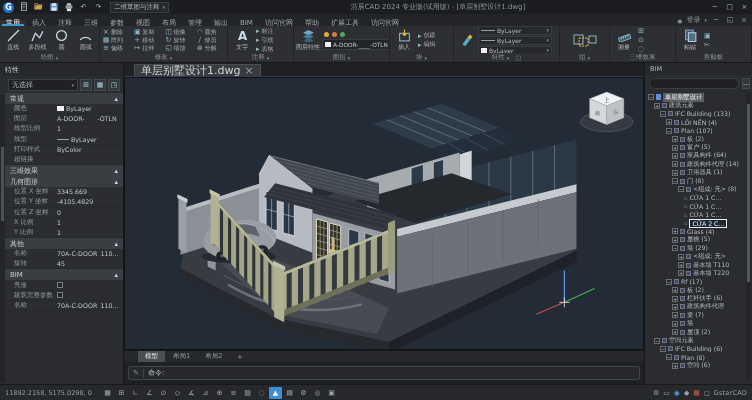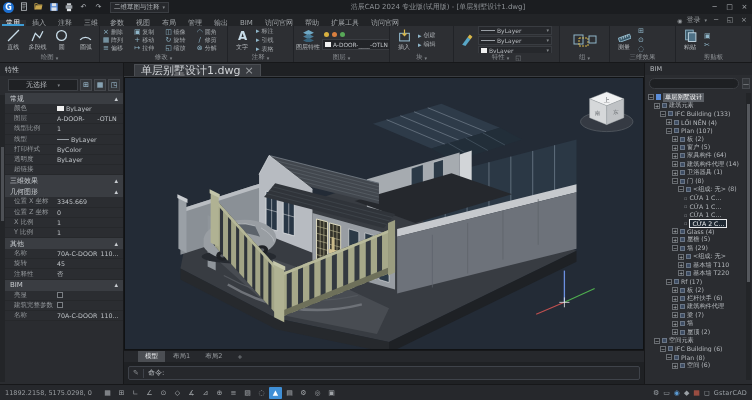--- a/index.html
+++ b/index.html
@@ -54,21 +54,21 @@
   .caret{color:#85898d;font-size:5px;}
   
   .main{flex:1;display:flex;min-height:0;}
   
   .props{width:124px;flex:none;background:#2a2c30;border-right:1px solid #17181a;display:flex;
     flex-direction:column;font-size:7px;position:relative;}
   .props-header{height:13px;display:flex;align-items:center;padding:0 5px;color:#c2c6ca;
     background:#26282c;flex:none;}
   .props-selrow{height:17px;display:flex;align-items:center;gap:2px;padding:0 3px 0 8px;flex:none;}
   .selcombo{flex:1;height:12px;background:#1f2124;border:1px solid #3c3f44;display:flex;
-    align-items:center;padding:0 17px;color:#b8bcc0;}
+    align-items:center;padding:0 3px;color:#b8bcc0;}
   .selcombo .ddcaret{font-size:5px;}
   .selbtn{width:12px;height:12px;background:#33363a;border:1px solid #45484d;color:#a8cbe0;
     font-size:7px;display:flex;align-items:center;justify-content:center;}
   .props-body{flex:1;overflow:hidden;padding-left:5px;}
   .psec{background:#3a3d42;height:11px;display:flex;align-items:center;padding:0 5px;
     color:#c8ccd0;justify-content:space-between;}
   .prow{height:10.2px;display:flex;align-items:center;border-bottom:1px solid #26282b;background:#2b2d31;}
   .prow .plabel{width:52px;padding-left:9px;color:#94989c;white-space:nowrap;overflow:hidden;flex:none;font-size:6.5px;}
   .prow .pval{flex:1;color:#bfc3c7;display:flex;align-items:center;gap:2px;font-size:6.3px;
     white-space:nowrap;overflow:hidden;}
@@ -514,44 +514,44 @@
               <span>ByLayer</span>
             </span>
           </div>
           <div class="prow">
             <span class="plabel">打印样式</span>
             <span class="pval">
               <span>ByColor</span>
             </span>
           </div>
           <div class="prow">
-            <span class="plabel">透明度</span>
-            <span class="pval">
-              <span>ByLayer</span>
-            </span>
-          </div>
-          <div class="prow">
             <span class="plabel">超链接</span>
             <span class="pval"></span>
           </div>
           <div class="psec">
             <span>三维效果</span>
             <span>▴</span>
           </div>
           <div class="psec">
             <span>几何图形</span>
             <span>▴</span>
           </div>
           <div class="prow">
             <span class="plabel">位置 X 坐标</span>
             <span class="pval">
               <span>3345.669</span>
             </span>
           </div>
           <div class="prow">
+            <span class="plabel">位置 Y 坐标</span>
+            <span class="pval">
+              <span>-4105.4829</span>
+            </span>
+          </div>
+          <div class="prow">
             <span class="plabel">位置 Z 坐标</span>
             <span class="pval">
               <span>0</span>
             </span>
           </div>
           <div class="prow">
             <span class="plabel">X 比例</span>
             <span class="pval">
               <span>1</span>
             </span>
@@ -569,26 +569,20 @@
           <div class="prow">
             <span class="plabel">名称</span>
             <span class="pval">
               <span>70A-C-DOOR_110...</span>
             </span>
           </div>
           <div class="prow">
             <span class="plabel">旋转</span>
             <span class="pval">
               <span>45</span>
-            </span>
-          </div>
-          <div class="prow">
-            <span class="plabel">注释性</span>
-            <span class="pval">
-              <span>否</span>
             </span>
           </div>
           <div class="psec">
             <span>BIM</span>
             <span>▴</span>
           </div>
           <div class="prow">
             <span class="plabel">亮显</span>
             <span class="pval">
               <span class="pcheck"></span>

